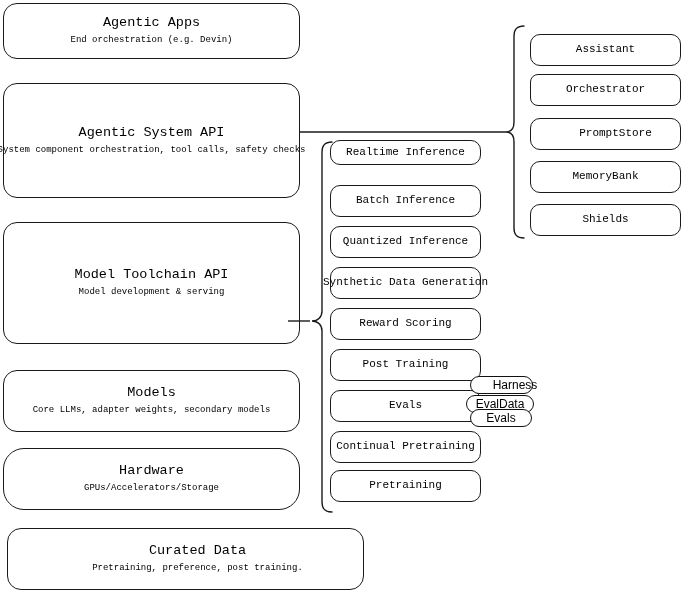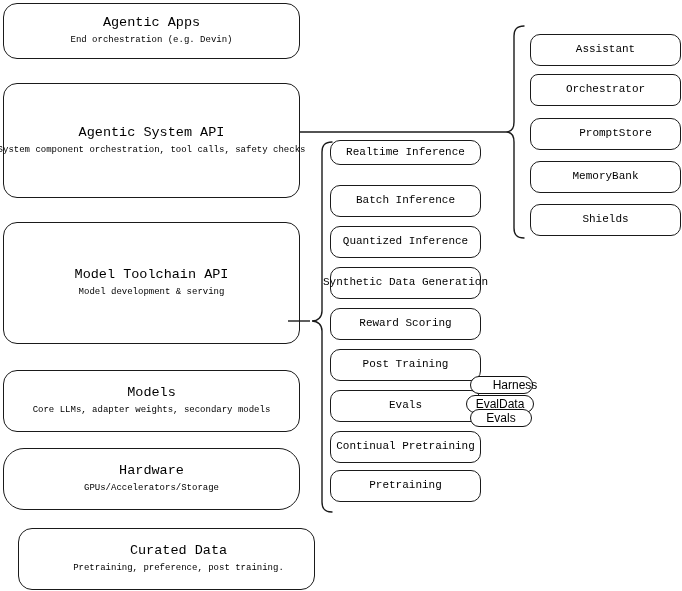--- a/index.html
+++ b/index.html
@@ -99,21 +99,21 @@
   <div class="node layer" style="left:3px; top:370px; width:297px; height:62px;">
     <div class="title">Models</div>
     <div class="sub">Core LLMs, adapter weights, secondary models</div>
   </div>
 
   <div class="node layer" style="left:3px; top:448px; width:297px; height:62px;border-radius:21px;">
     <div class="title">Hardware</div>
     <div class="sub">GPUs/Accelerators/Storage</div>
   </div>
 
-  <div class="node layer" style="left:18px; top:528px; width:297px; height:62px;padding-left:24px;">
+  <div class="node layer" style="left:7px; top:528px; width:357px; height:62px;padding-left:24px;">
     <div class="title">Curated Data</div>
     <div class="sub">Pretraining, preference, post training.</div>
   </div>
 
   <div class="connector" style="left:300px; top:24px; width:225px; height:220px;">
     <svg width="225" height="220" viewBox="0 0 225 220">
 
       <path d="M0,108 L206,108" fill="none" stroke="#1a1a1a" stroke-width="1.4"></path>
 
       <path d="M224,2

